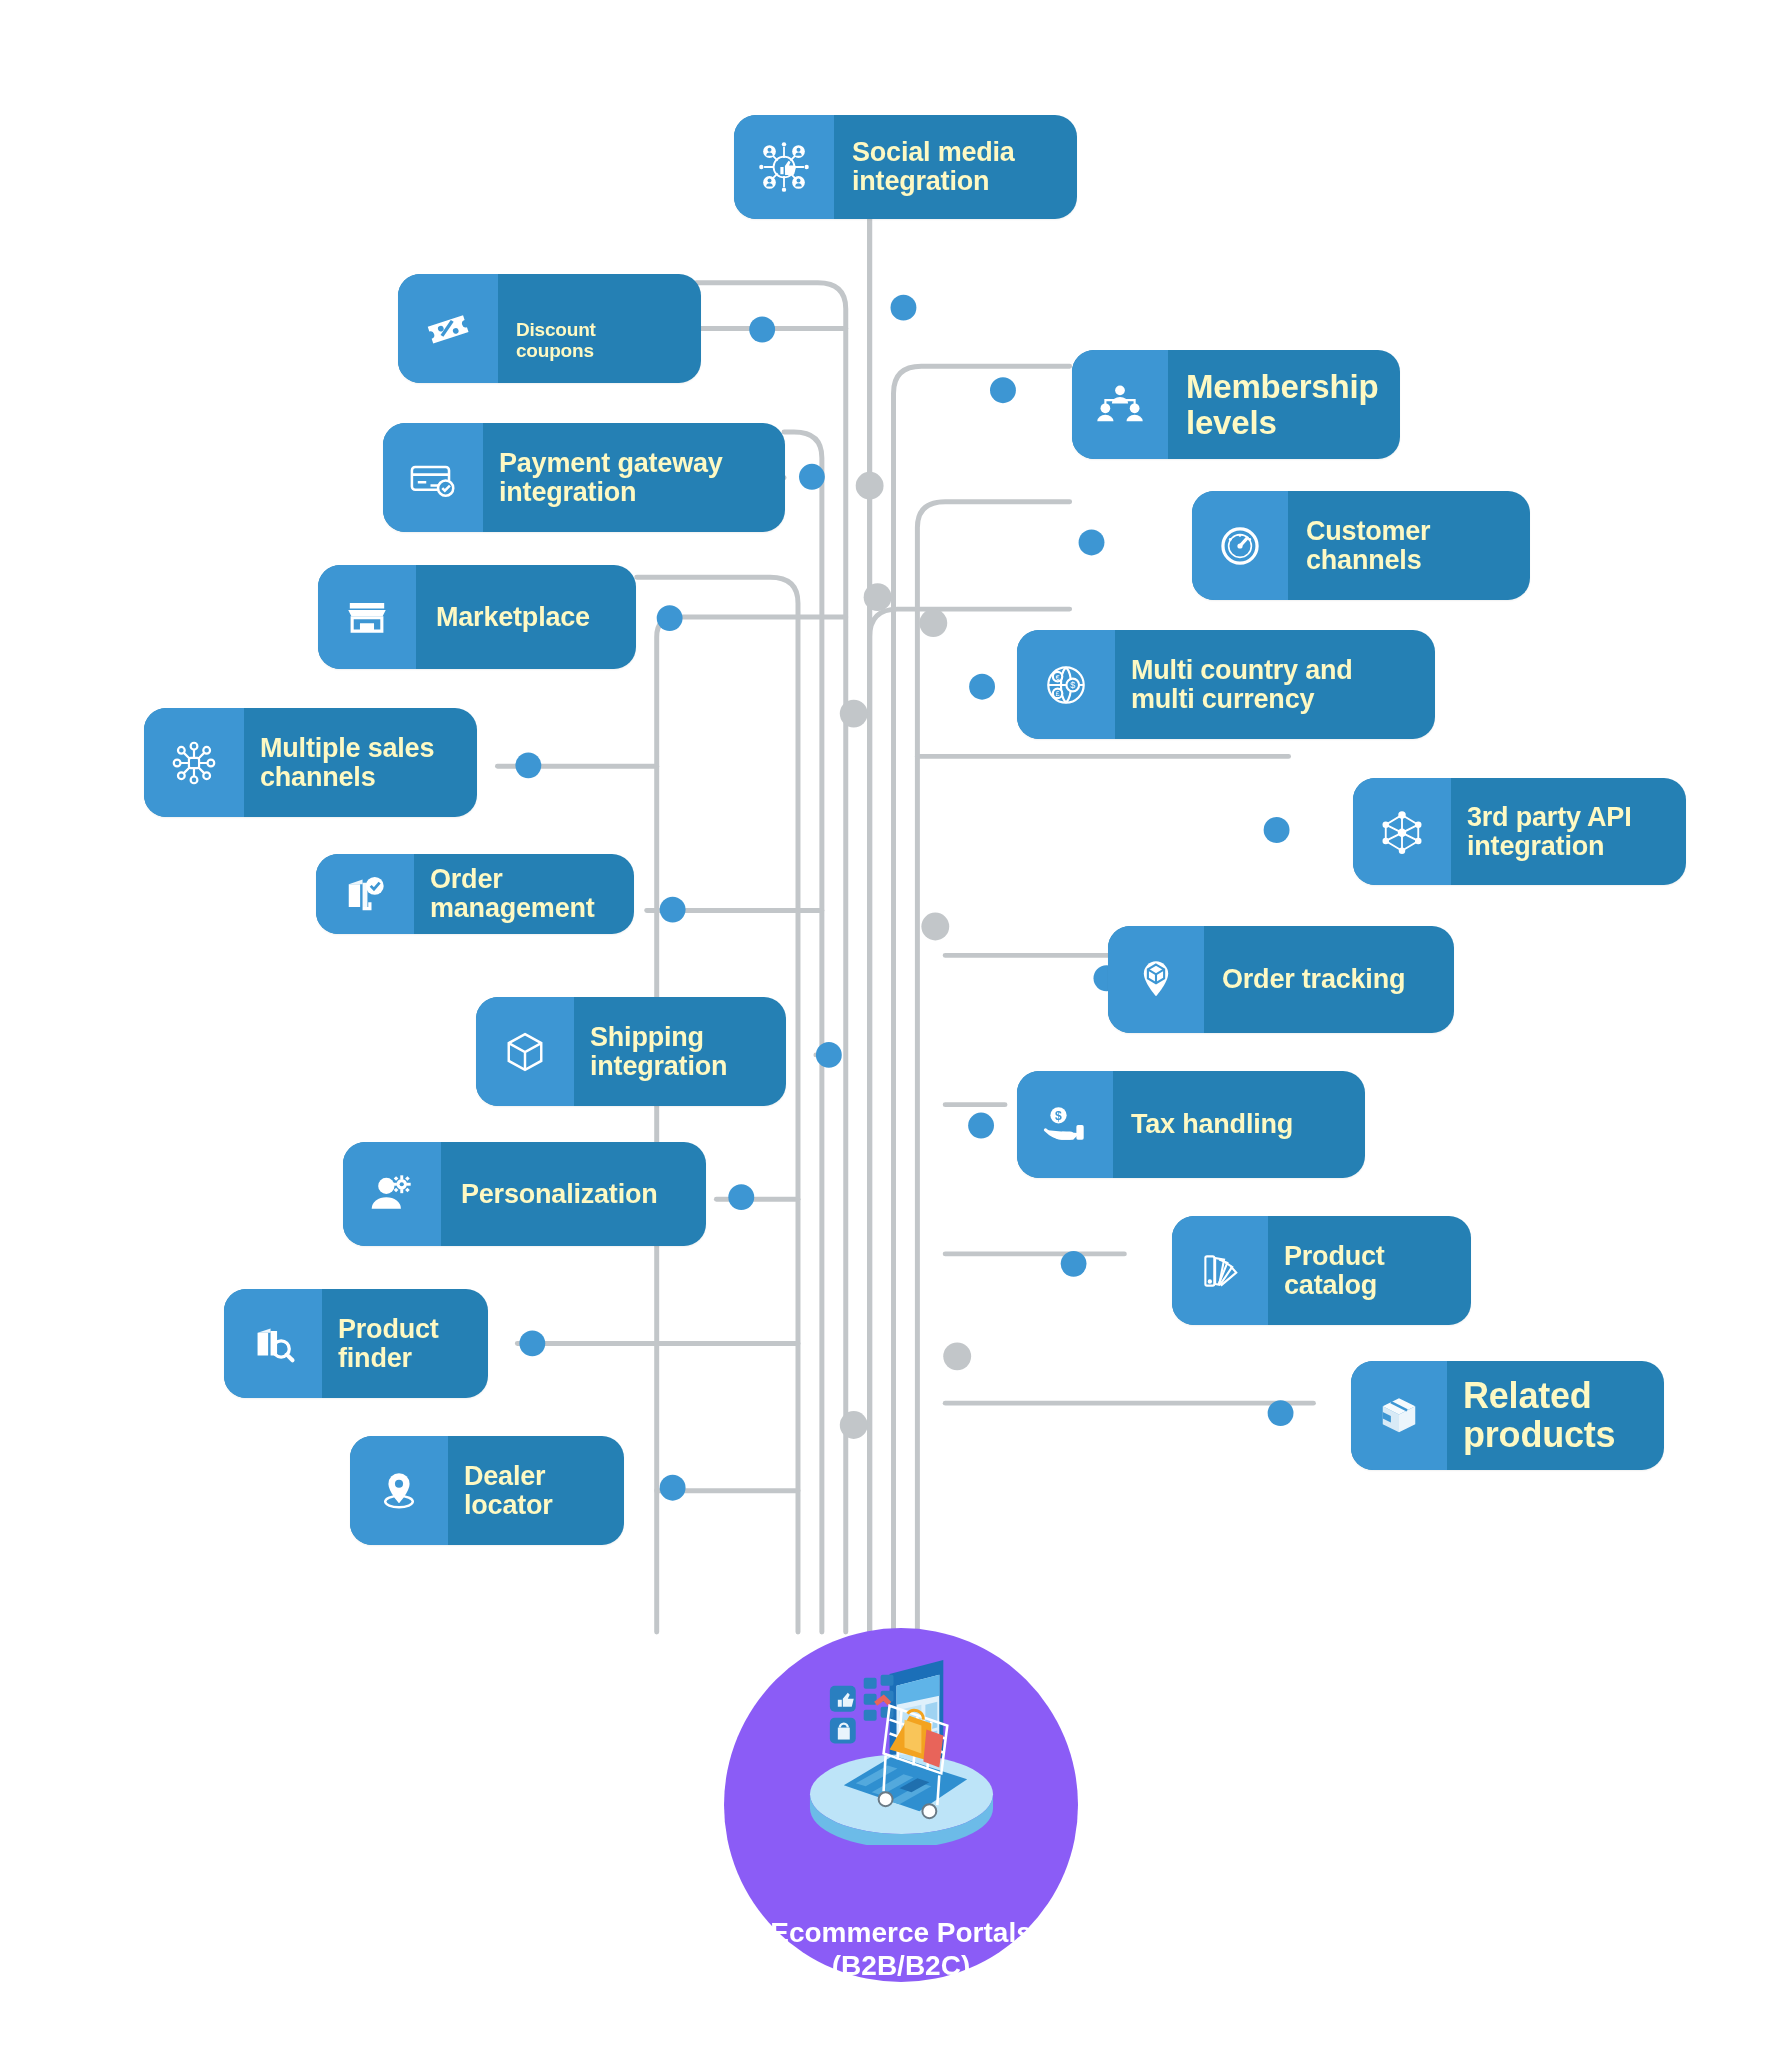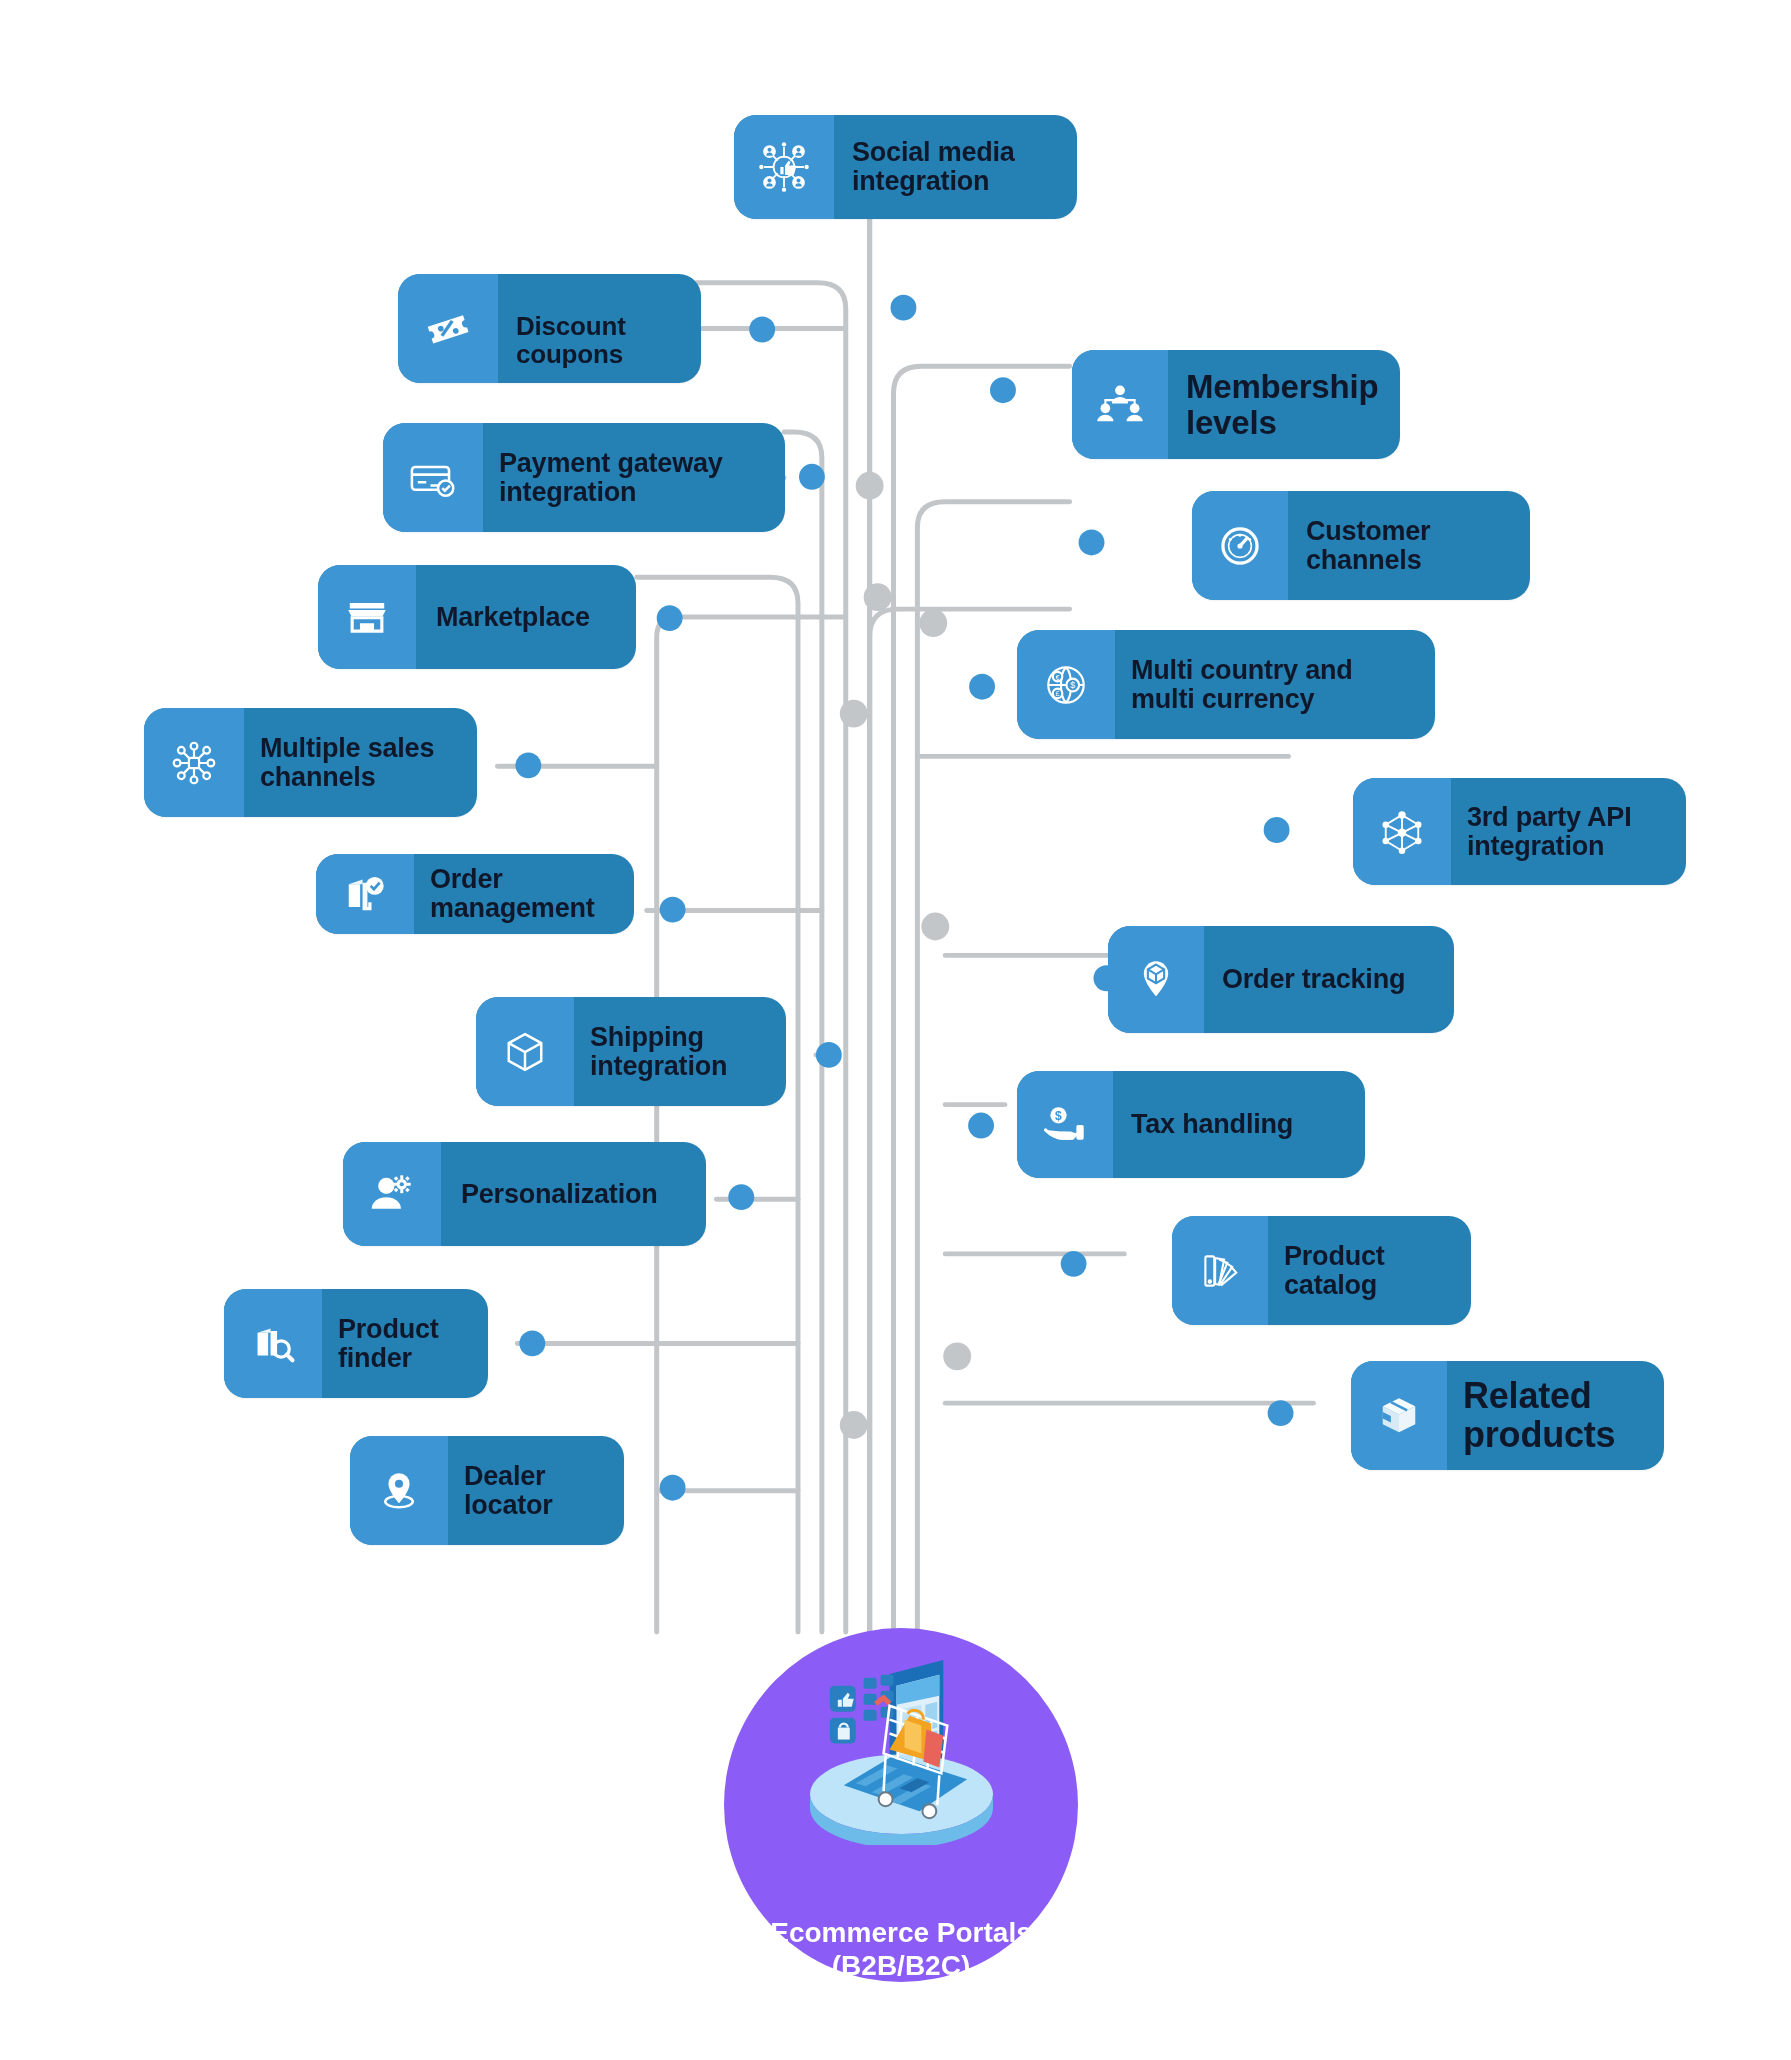--- a/index.html
+++ b/index.html
@@ -3,21 +3,21 @@
 <meta charset="utf-8">
 <style>
   html,body{margin:0;padding:0;background:#ffffff;}
   body{font-family:"Liberation Sans",sans-serif;}
   #stage{position:relative;width:1792px;height:2061px;background:#ffffff;overflow:hidden;}
   #wires{position:absolute;left:0;top:0;width:1792px;height:2061px;}
 
   .node{position:absolute;display:flex;align-items:stretch;border-radius:22px;overflow:hidden;
         background:#2580b4;box-shadow:0 1px 2px rgba(0,0,0,.06);}
   .node .ico{background:#3d96d3;display:flex;align-items:center;justify-content:center;flex:0 0 auto;}
-  .node .lbl{display:flex;align-items:center;color:#0f172a;font-weight:bold;
+  .node .lbl{display:flex;align-items:center;color:#fef9c3;font-weight:bold;
              letter-spacing:-0.2px;line-height:1.07;}
   .node svg{display:block;}
 
   
   #center{position:absolute;border-radius:50%;background:#8b5cf6;
           display:flex;flex-direction:column;align-items:center;justify-content:space-between;}
   #center .ctitle{color:#fff;font-weight:bold;text-align:center;line-height:1.16;}
   #center .art{position:relative;}
 </style>
 </head>
@@ -199,21 +199,21 @@
         <g transform="rotate(-18 32 32)">
           <path d="M10 22 h44 v6 a4.5 4.5 0 0 0 0 9 v6 h-44 v-6 a4.5 4.5 0 0 0 0 -9 z"></path>
           <g fill="#3d96d3">
             <circle cx="24" cy="29" r="3.4"></circle>
               <circle cx="40" cy="37" r="3.4"></circle>
             <path d="M41 26 l-17 13 l-2.6 -3 l17 -13 z"></path>
           </g>
         </g>
       </svg>
     </div>
-    <div class="lbl" style="font-size:26px;padding:0 18px;margin-top:24px;">
+    <div class="lbl" style="font-size:19px;padding:0 18px;margin-top:24px;">
       <div>
         <div>Discount</div>
         <div>coupons</div>
       </div>
     </div>
   </div>
 
   <div class="node" style="left:383px;top:423px;width:402px;height:109px;">
     <div class="ico" style="width:100px;">
       <svg viewBox="0 0 64 64" width="54" height="54">

